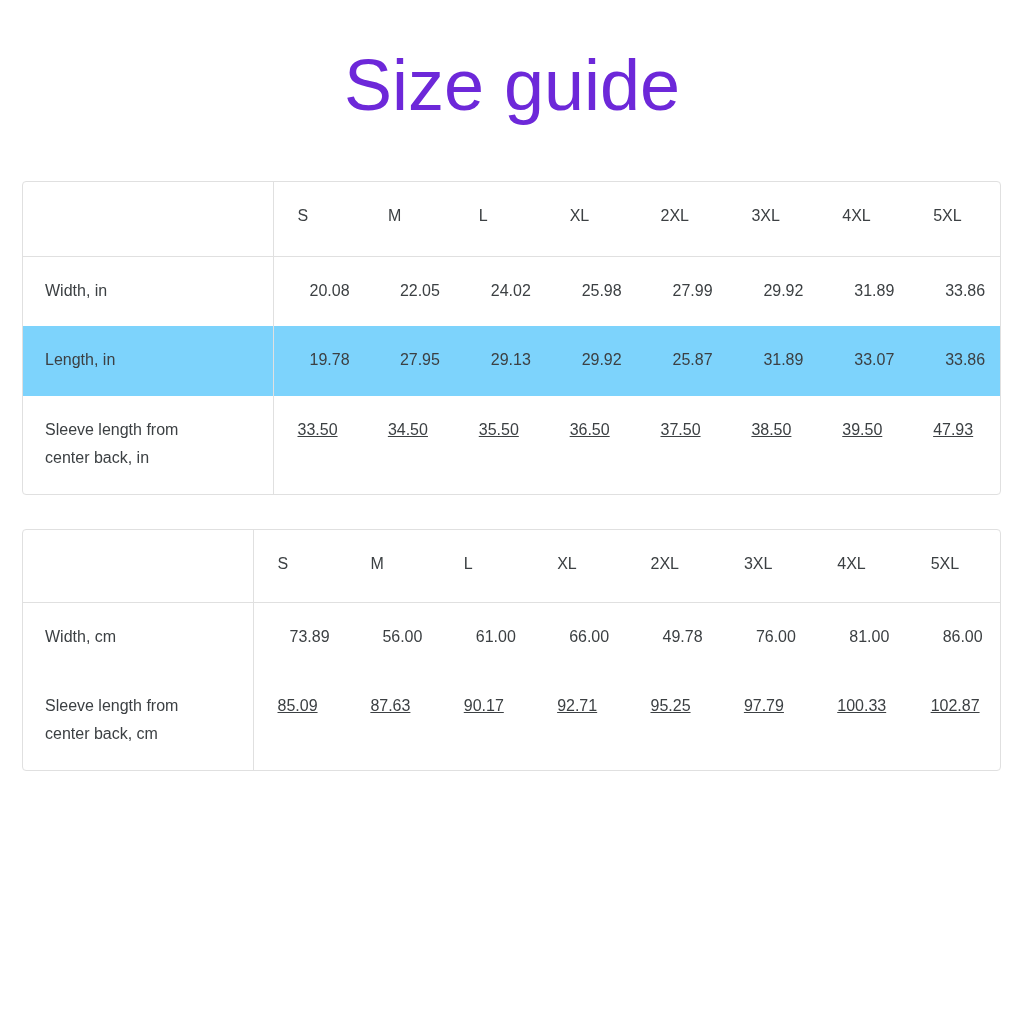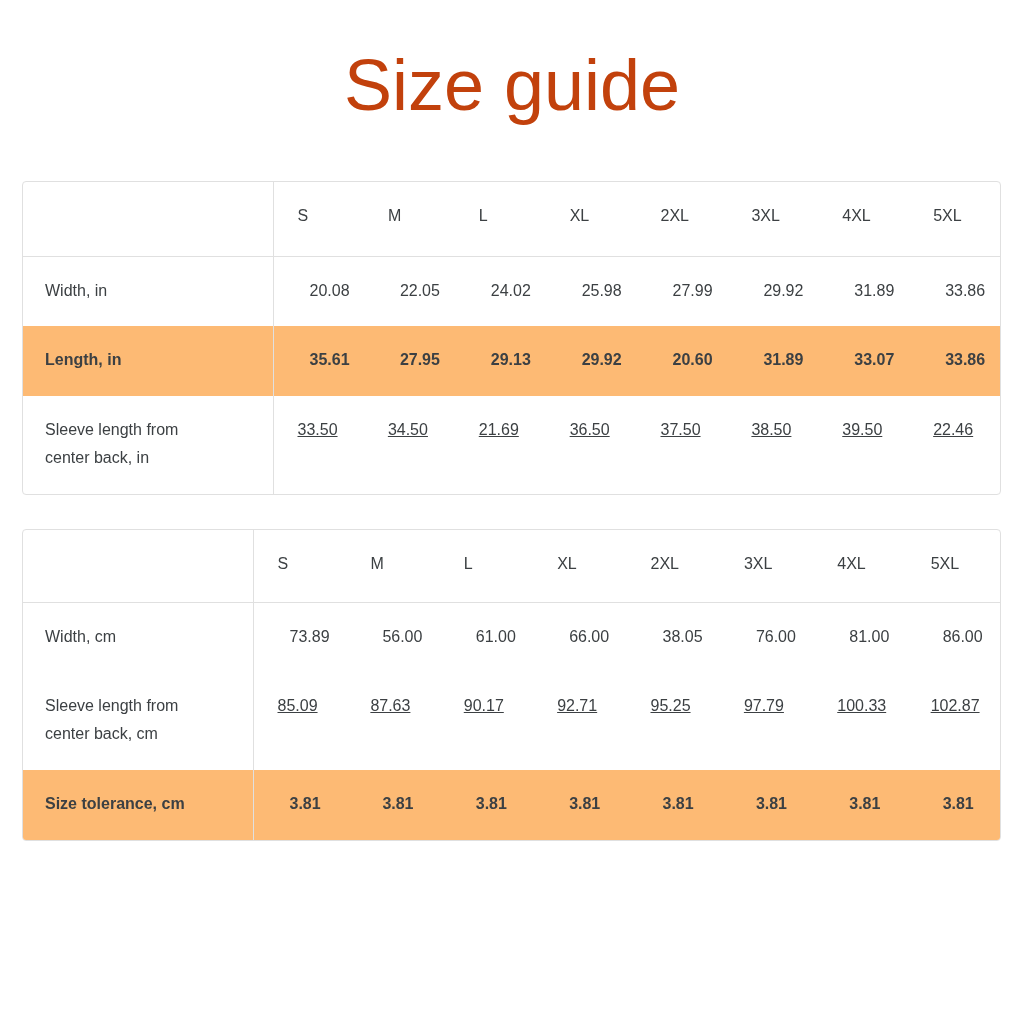--- a/index.html
+++ b/index.html
@@ -10,21 +10,21 @@
     background: #ffffff;
     font-family: "Liberation Sans", "DejaVu Sans", sans-serif;
     color: #3c4043;
     overflow: hidden;
   }
   .page-title {
     margin: 46px 0 56px 0;
     font-size: 72px;
     font-weight: 400;
     line-height: 1.1;
-    color: #c2410c;
+    color: #6d28d9;
     text-align: center;
   }
   .table-wrap {
     margin: 0 0 34px 22px;
     width: 979px;
     border: 1px solid #e0e0e0;
     border-radius: 4px;
     overflow: hidden;
     background: #ffffff;
   }
@@ -41,21 +41,21 @@
     font-weight: 400;
     padding: 20px 6px 0 24px;
     line-height: 28px;
     overflow: hidden;
   }
   .size-table .label-cell {
     padding-left: 22px;
     border-right: 1px solid #e0e0e0;
   }
   .size-table thead th { border-bottom: 1px solid #e0e0e0; }
-  tr.stripe td { background: #fdba74; font-weight: bold; }
+  tr.stripe td { background: #7dd3fc; }
   tr.h-head > th { height: 74px; }
   .t2 tr.h-head > th { height: 72px; }
   tr.h-data > td { height: 70px; padding-left: 36px; }
   tr.h-sleeve > td { height: 98px; text-decoration: underline; }
   .label-text { display: inline-block; max-width: 168px; }
   col.first-col-t1 { width: 250px; }
   col.first-col-t2 { width: 230px; }
 </style>
 </head>
 <body>
@@ -90,39 +90,39 @@
           <td>22.05</td>
           <td>24.02</td>
           <td>25.98</td>
           <td>27.99</td>
           <td>29.92</td>
           <td>31.89</td>
           <td>33.86</td>
         </tr>
         <tr class="h-data stripe">
           <td class="label-cell"><span class="label-text">Length, in</span></td>
-          <td>35.61</td>
+          <td>19.78</td>
           <td>27.95</td>
           <td>29.13</td>
           <td>29.92</td>
-          <td>20.60</td>
+          <td>25.87</td>
           <td>31.89</td>
           <td>33.07</td>
           <td>33.86</td>
         </tr>
         <tr class="h-sleeve">
           <td class="label-cell"><span class="label-text">Sleeve length from center back, in</span></td>
           <td>33.50</td>
           <td>34.50</td>
-          <td>21.69</td>
+          <td>35.50</td>
           <td>36.50</td>
           <td>37.50</td>
           <td>38.50</td>
           <td>39.50</td>
-          <td>22.46</td>
+          <td>47.93</td>
         </tr>
       </tbody>
     </table>
   </div>
 
   <div class="table-wrap t2">
     <table class="size-table">
       <colgroup>
         <col class="first-col-t2">
         <col span="8">
@@ -140,44 +140,33 @@
           <th>5XL</th>
         </tr>
       </thead>
       <tbody>
         <tr class="h-data">
           <td class="label-cell"><span class="label-text">Width, cm</span></td>
           <td>73.89</td>
           <td>56.00</td>
           <td>61.00</td>
           <td>66.00</td>
-          <td>38.05</td>
+          <td>49.78</td>
           <td>76.00</td>
           <td>81.00</td>
           <td>86.00</td>
         </tr>
         <tr class="h-sleeve">
           <td class="label-cell"><span class="label-text">Sleeve length from center back, cm</span></td>
           <td>85.09</td>
           <td>87.63</td>
           <td>90.17</td>
           <td>92.71</td>
           <td>95.25</td>
           <td>97.79</td>
           <td>100.33</td>
           <td>102.87</td>
         </tr>
-        <tr class="h-data stripe">
-          <td class="label-cell"><span class="label-text">Size tolerance, cm</span></td>
-          <td>3.81</td>
-          <td>3.81</td>
-          <td>3.81</td>
-          <td>3.81</td>
-          <td>3.81</td>
-          <td>3.81</td>
-          <td>3.81</td>
-          <td>3.81</td>
-        </tr>
       </tbody>
     </table>
   </div>
 
 </div>
 
 </body></html>

